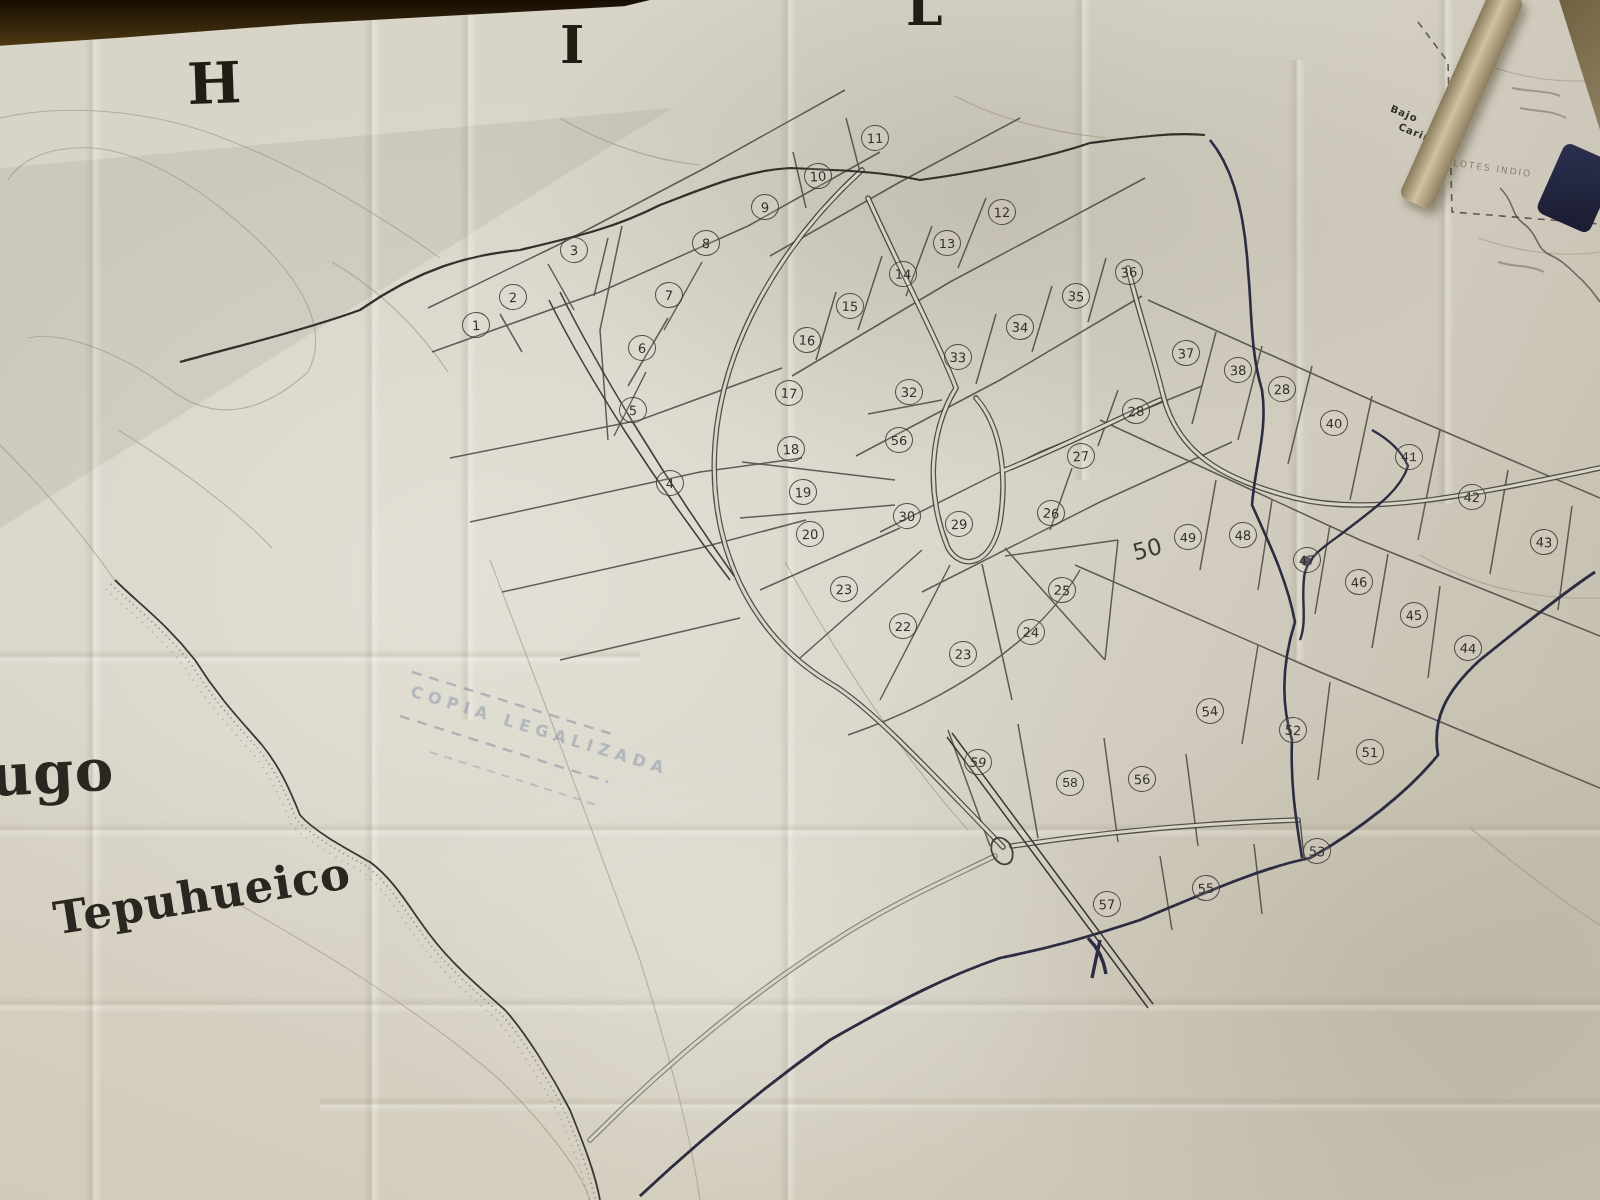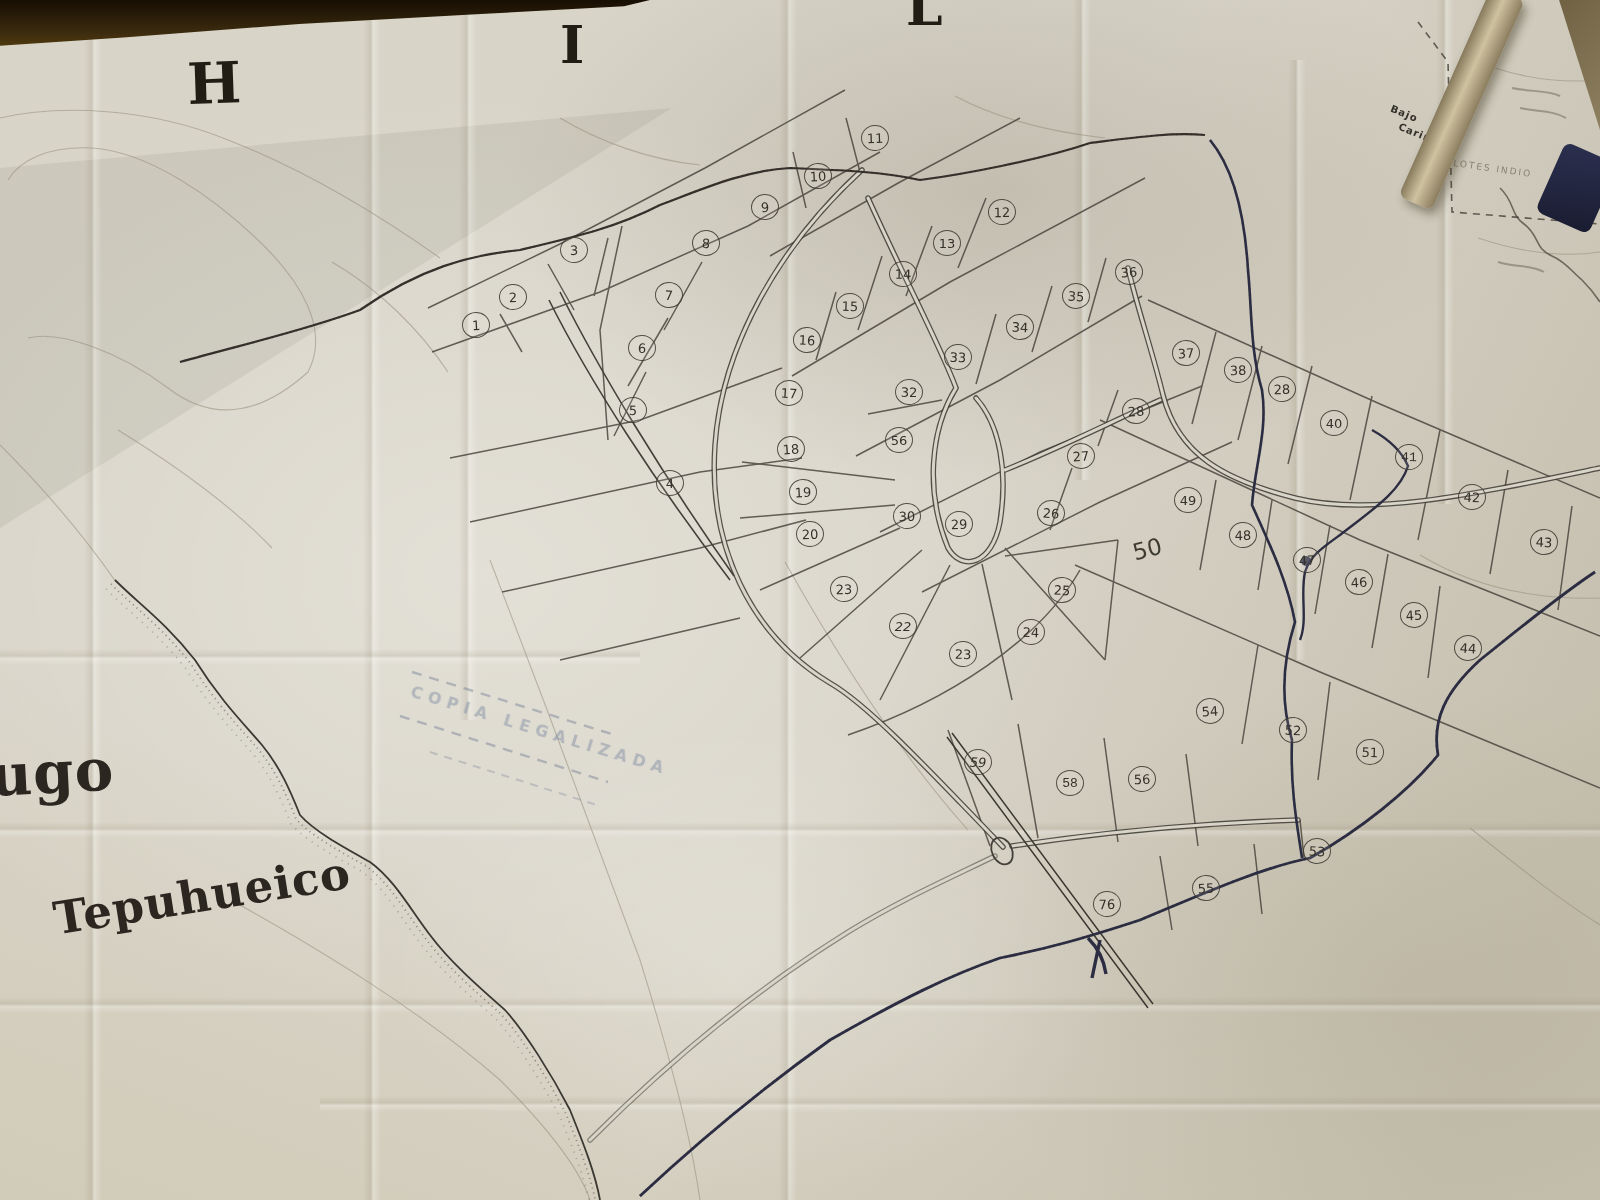--- a/index.html
+++ b/index.html
@@ -196,21 +196,21 @@
       <div class="parcel" style="left: 1002px; top: 212px; transform: translate(-50%, -50%) rotate(-1deg);">12</div>
       <div class="parcel" style="left: 947px; top: 243px; transform: translate(-50%, -50%) rotate(0deg);">13</div>
       <div class="parcel" style="left: 903px; top: 274px; transform: translate(-50%, -50%) rotate(1deg);">14</div>
       <div class="parcel" style="left: 850px; top: 306px; transform: translate(-50%, -50%) rotate(2deg);">15</div>
       <div class="parcel" style="left: 807px; top: 340px; transform: translate(-50%, -50%) rotate(3deg);">16</div>
       <div class="parcel" style="left: 789px; top: 393px; transform: translate(-50%, -50%) rotate(4deg);">17</div>
       <div class="parcel" style="left: 791px; top: 449px; transform: translate(-50%, -50%) rotate(-4deg);">18</div>
       <div class="parcel" style="left: 803px; top: 492px; transform: translate(-50%, -50%) rotate(-3deg);">19</div>
       <div class="parcel" style="left: 810px; top: 534px; transform: translate(-50%, -50%) rotate(-2deg);">20</div>
       <div class="parcel" style="left: 844px; top: 589px; transform: translate(-50%, -50%) rotate(-1deg);">23</div>
-      <div class="parcel" style="left: 903px; top: 626px; transform: translate(-50%, -50%) rotate(0deg); font-style: italic;">22</div>
+      <div class="parcel" style="left: 903px; top: 626px; transform: translate(-50%, -50%) rotate(0deg);">22</div>
       <div class="parcel" style="left: 963px; top: 654px; transform: translate(-50%, -50%) rotate(1deg);">23</div>
       <div class="parcel" style="left: 1031px; top: 632px; transform: translate(-50%, -50%) rotate(2deg);">24</div>
       <div class="parcel" style="left: 1062px; top: 590px; transform: translate(-50%, -50%) rotate(3deg);">25</div>
       <div class="parcel" style="left: 1051px; top: 513px; transform: translate(-50%, -50%) rotate(4deg);">26</div>
       <div class="parcel" style="left: 1081px; top: 456px; transform: translate(-50%, -50%) rotate(-4deg);">27</div>
       <div class="parcel" style="left: 1136px; top: 411px; transform: translate(-50%, -50%) rotate(-3deg);">28</div>
       <div class="parcel" style="left: 959px; top: 524px; transform: translate(-50%, -50%) rotate(-2deg);">29</div>
       <div class="parcel" style="left: 907px; top: 516px; transform: translate(-50%, -50%) rotate(-1deg);">30</div>
       <div class="parcel" style="left: 899px; top: 440px; transform: translate(-50%, -50%) rotate(0deg);">56</div>
       <div class="parcel" style="left: 909px; top: 392px; transform: translate(-50%, -50%) rotate(1deg);">32</div>
@@ -223,28 +223,28 @@
       <div class="parcel" style="left: 1282px; top: 389px; transform: translate(-50%, -50%) rotate(-1deg);">28</div>
       <div class="parcel" style="left: 1334px; top: 423px; transform: translate(-50%, -50%) rotate(0deg);">40</div>
       <div class="parcel" style="left: 1409px; top: 457px; transform: translate(-50%, -50%) rotate(1deg); font-family: Liberation Mono, monospace;">41</div>
       <div class="parcel" style="left: 1472px; top: 497px; transform: translate(-50%, -50%) rotate(2deg);">42</div>
       <div class="parcel" style="left: 1544px; top: 542px; transform: translate(-50%, -50%) rotate(3deg);">43</div>
       <div class="parcel" style="left: 1468px; top: 648px; transform: translate(-50%, -50%) rotate(4deg);">44</div>
       <div class="parcel" style="left: 1414px; top: 615px; transform: translate(-50%, -50%) rotate(-4deg);">45</div>
       <div class="parcel" style="left: 1359px; top: 582px; transform: translate(-50%, -50%) rotate(-3deg);">46</div>
       <div class="parcel" style="left: 1307px; top: 560px; transform: translate(-50%, -50%) rotate(-2deg);">47</div>
       <div class="parcel" style="left: 1243px; top: 535px; transform: translate(-50%, -50%) rotate(-1deg);">48</div>
-      <div class="parcel" style="left: 1188px; top: 500px; transform: translate(-50%, -50%) rotate(0deg);">49</div>
+      <div class="parcel" style="left: 1188px; top: 537px; transform: translate(-50%, -50%) rotate(0deg);">49</div>
       <div class="parcel" style="left: 1370px; top: 752px; transform: translate(-50%, -50%) rotate(2deg);">51</div>
       <div class="parcel" style="left: 1293px; top: 730px; transform: translate(-50%, -50%) rotate(3deg);">52</div>
       <div class="parcel" style="left: 1317px; top: 851px; transform: translate(-50%, -50%) rotate(4deg);">53</div>
       <div class="parcel" style="left: 1210px; top: 711px; transform: translate(-50%, -50%) rotate(-4deg);">54</div>
       <div class="parcel" style="left: 1206px; top: 888px; transform: translate(-50%, -50%) rotate(-3deg);">55</div>
       <div class="parcel" style="left: 1142px; top: 779px; transform: translate(-50%, -50%) rotate(-2deg);">56</div>
-      <div class="parcel" style="left: 1107px; top: 904px; transform: translate(-50%, -50%) rotate(-1deg);">76</div>
+      <div class="parcel" style="left: 1107px; top: 904px; transform: translate(-50%, -50%) rotate(-1deg);">57</div>
       <div class="parcel" style="left: 1070px; top: 783px; transform: translate(-50%, -50%) rotate(0deg); font-family: Liberation Mono, monospace;">58</div>
       <div class="parcel" style="left: 978px; top: 762px; transform: translate(-50%, -50%) rotate(1deg); font-style: italic;">59</div>
     </div>
 
   <div id="text-layer">
       <span class="mtxt letter" style="left: 186px; top: 50px; font-size: 57px; transform: rotate(-2deg);">H</span>
       <span class="mtxt letter" style="left: 560px; top: 14px; font-size: 52px; transform: rotate(0deg);">I</span>
       <span class="mtxt letter" style="left: 906px; top: -24px; font-size: 52px; transform: rotate(0deg);">L</span>
       <span class="mtxt place" style="left: -12px; top: 742px; font-size: 58px; transform: rotate(-3deg);">ugo</span>
       <span class="mtxt place" style="left: 50px; top: 893px; font-size: 45px; transform: rotate(-9deg);">Tepuhueico</span>

